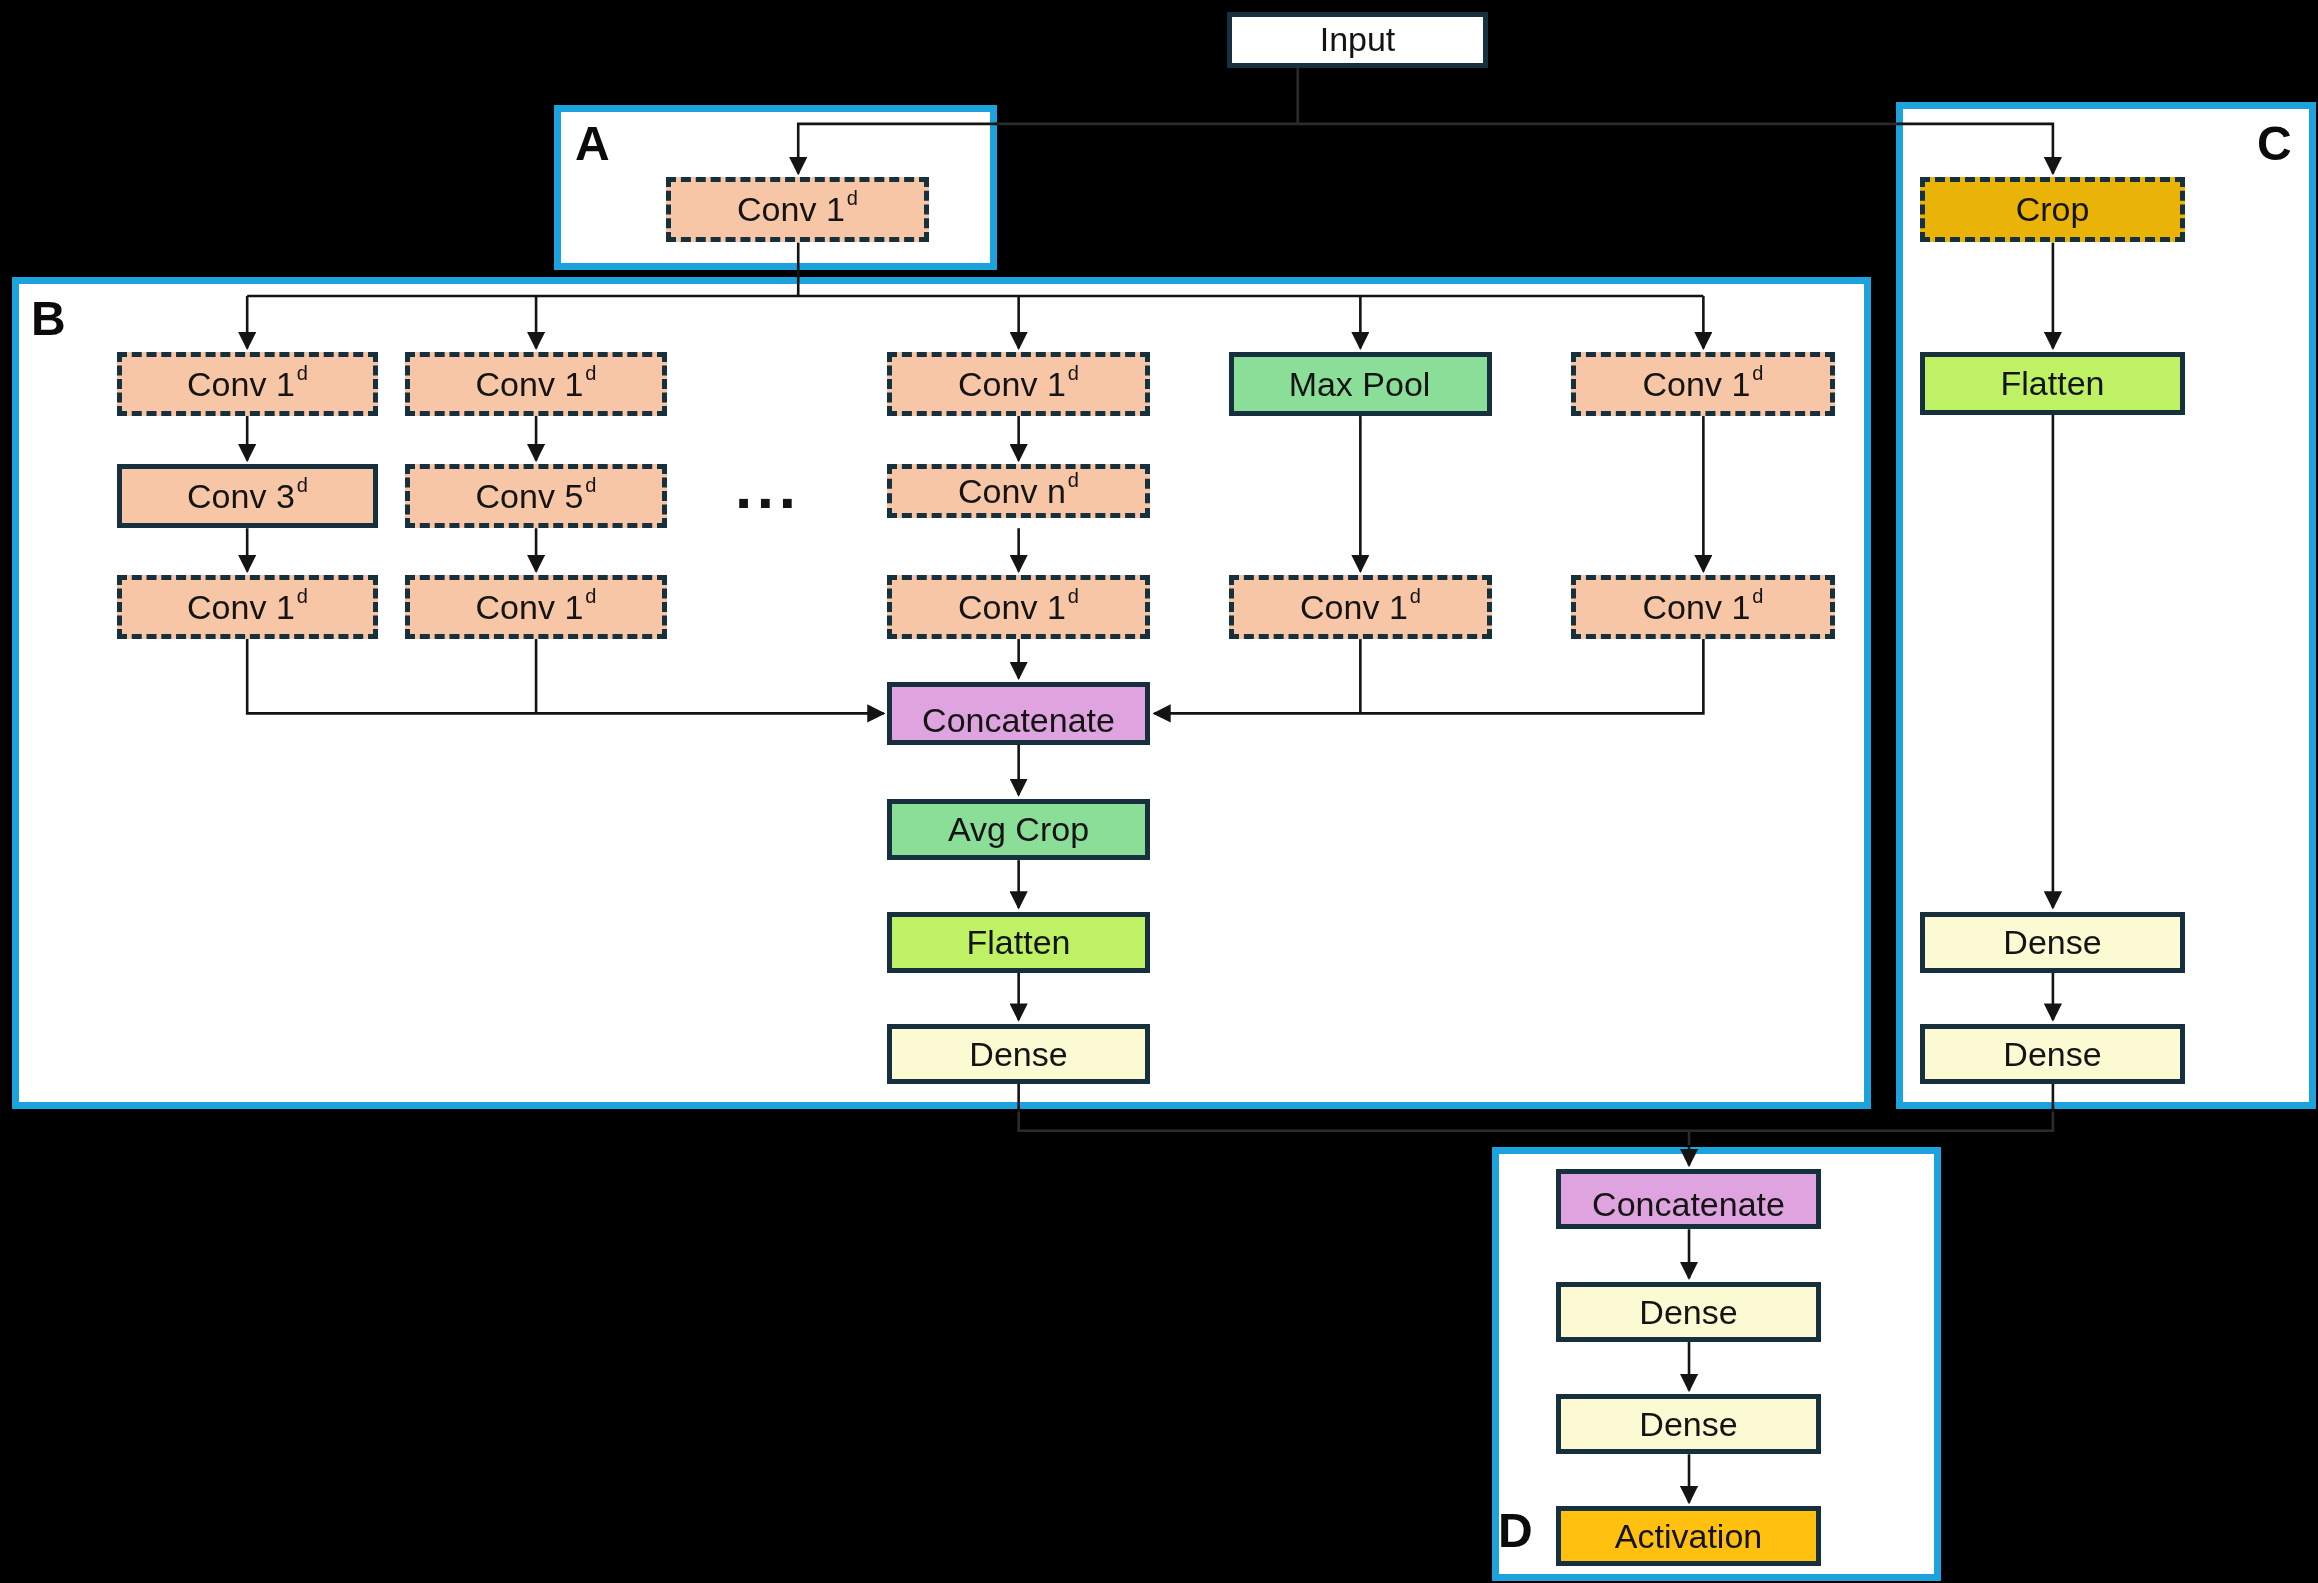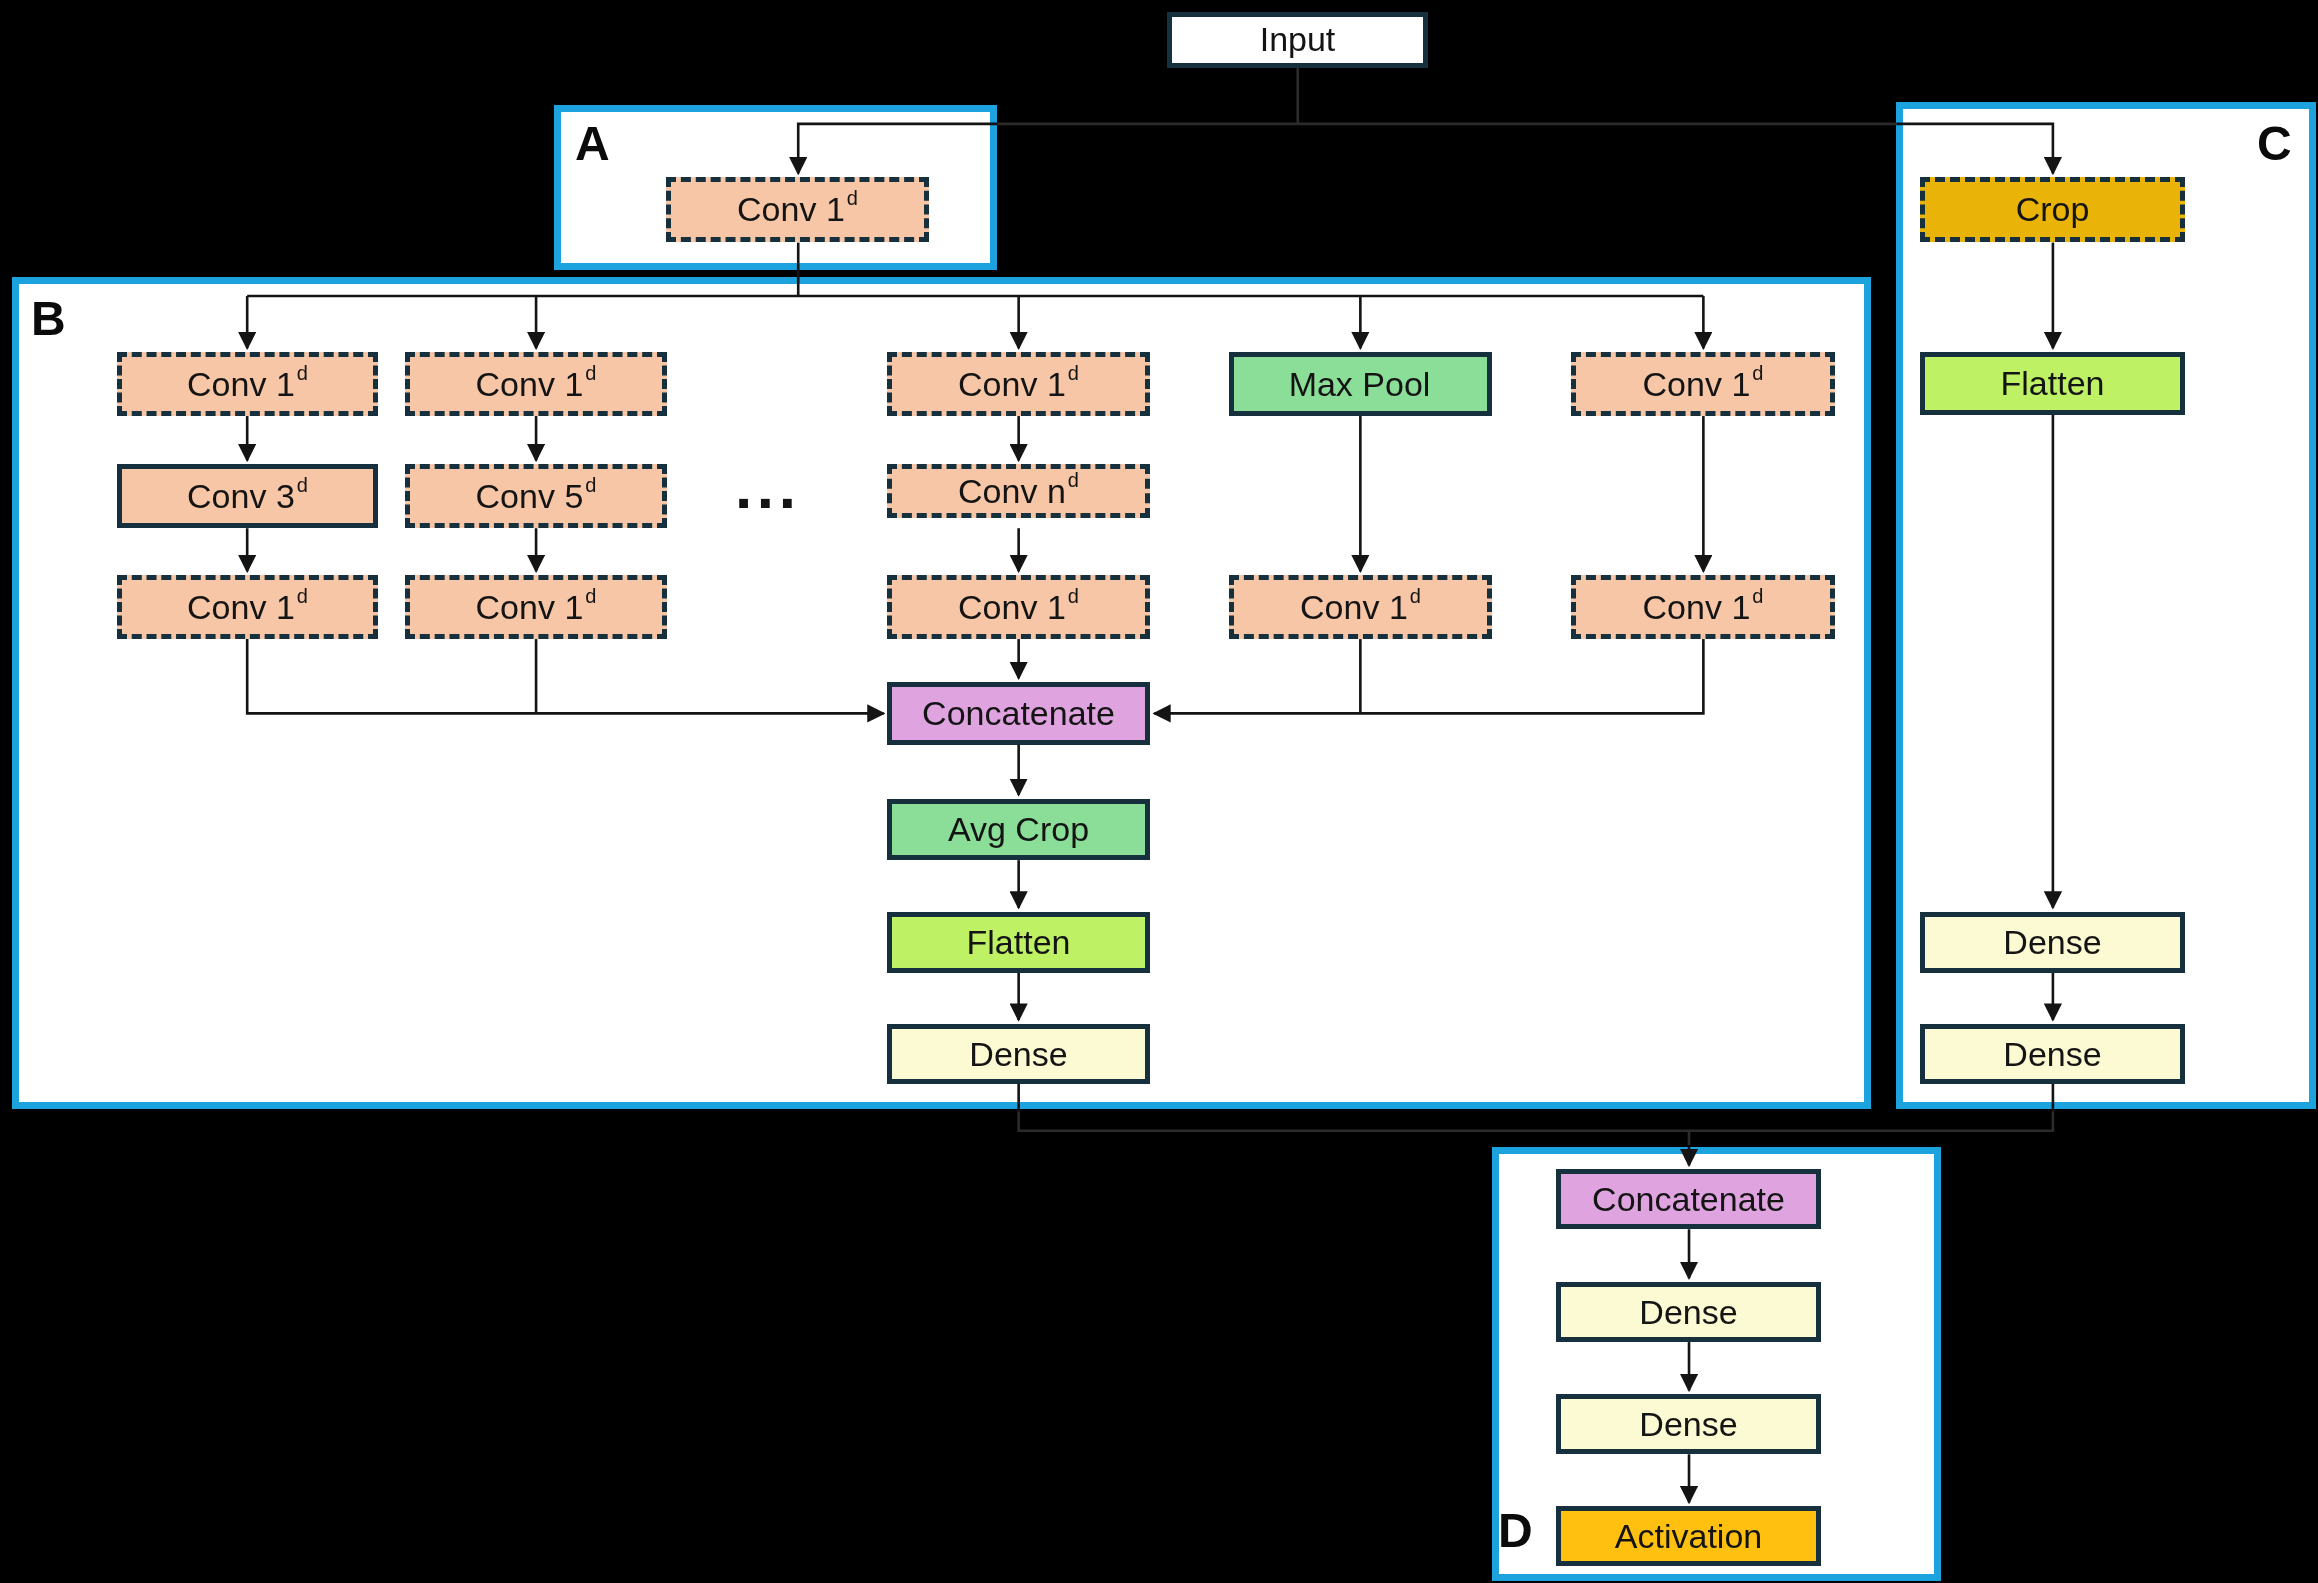--- a/index.html
+++ b/index.html
@@ -5,21 +5,21 @@
   html,body{margin:0;padding:0;background:#000;}
   .canvas{position:relative;width:2319px;height:1584px;background:#000;
           font-family:"Liberation Sans",sans-serif;overflow:hidden;}
   .panel{position:absolute;background:#ffffff;border:7.2px solid #1CA2DC;box-sizing:border-box;z-index:1;}
   .plabel{position:absolute;font-weight:700;font-size:48px;line-height:1;color:#0b0b0b;z-index:3;}
   .node{position:absolute;box-sizing:border-box;display:flex;align-items:center;justify-content:center;
         border:5.2px solid #16313D;font-size:34px;color:#141414;z-index:3;white-space:nowrap;}
   .dashed{border-style:dashed;text-align:center;}
   .conv{background:#F6C6A6;}
   .pool{background:#8BDE97;}
-  .concat{background:#DFA3E0;}
+  .concat{background:#DFA3E0;align-items:flex-end;}
   .flat{background:#bef264;}
   .dense{background:#FBFAD2;}
   .cropfill{background:#eab308;}
   .act{background:#FFC010;}
   .whitefill{background:#ffffff;}
   .node .sup{font-size:20px;transform:translateY(-11px);margin-left:2px;}
   .dots{position:absolute;font-weight:700;font-size:62px;letter-spacing:4.6px;color:#141414;z-index:3;line-height:1;}
   svg.wires{position:absolute;left:0;top:0;z-index:4;pointer-events:none;}
   .ln{stroke:#141414;stroke-width:4;fill:none;}
   .faint{stroke:#2b2b2b;stroke-width:4;fill:none;}
@@ -32,21 +32,21 @@
   <div class="panel" style="left:554px;top:105px;width:443px;height:165px"></div>
   <div class="panel" style="left:11.7px;top:277px;width:1859px;height:832px"></div>
   <div class="panel" style="left:1896px;top:102px;width:420px;height:1007px"></div>
   <div class="panel" style="left:1492px;top:1147px;width:449px;height:434px"></div>
 
   <div class="plabel" style="left:575px;top:120px">A</div>
   <div class="plabel" style="left:31px;top:295px">B</div>
   <div class="plabel" style="left:2257px;top:120px">C</div>
   <div class="plabel" style="left:1498px;top:1507px">D</div>
 
-  <div class="node whitefill" style="left:1167px;top:11.7px;width:261px;height:56px">
+  <div class="node whitefill" style="left:1227px;top:11.7px;width:261px;height:56px">
     <span>Input</span>
   </div>
 
   <div class="node conv dashed" style="left:666px;top:177px;width:263px;height:65px">
     <span>Conv 1</span>
       <span class="sup">d</span>
   </div>
 
   <div class="node conv dashed" style="left:117px;top:352px;width:261px;height:64px">
     <span>Conv 1</span>

